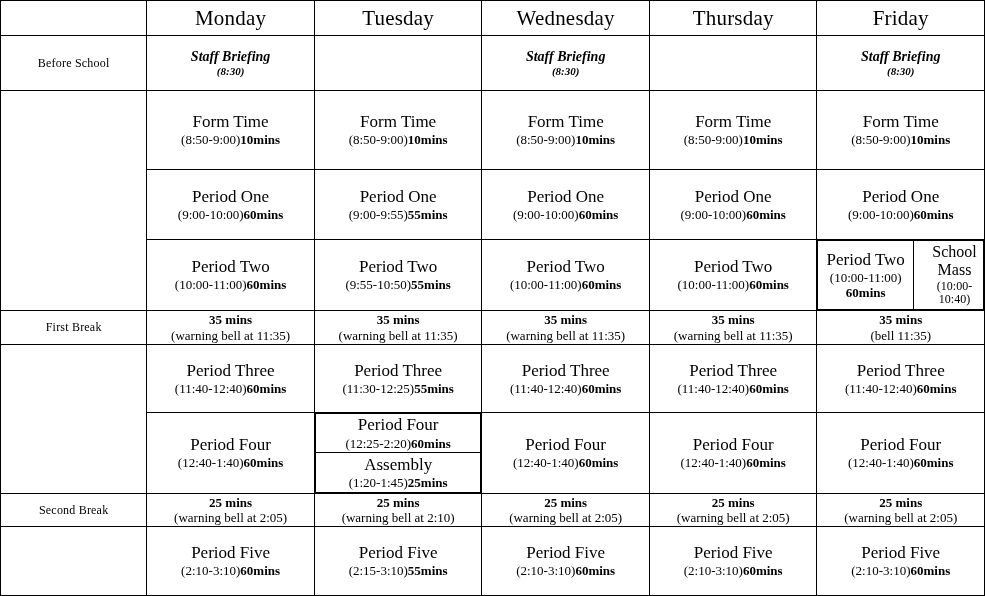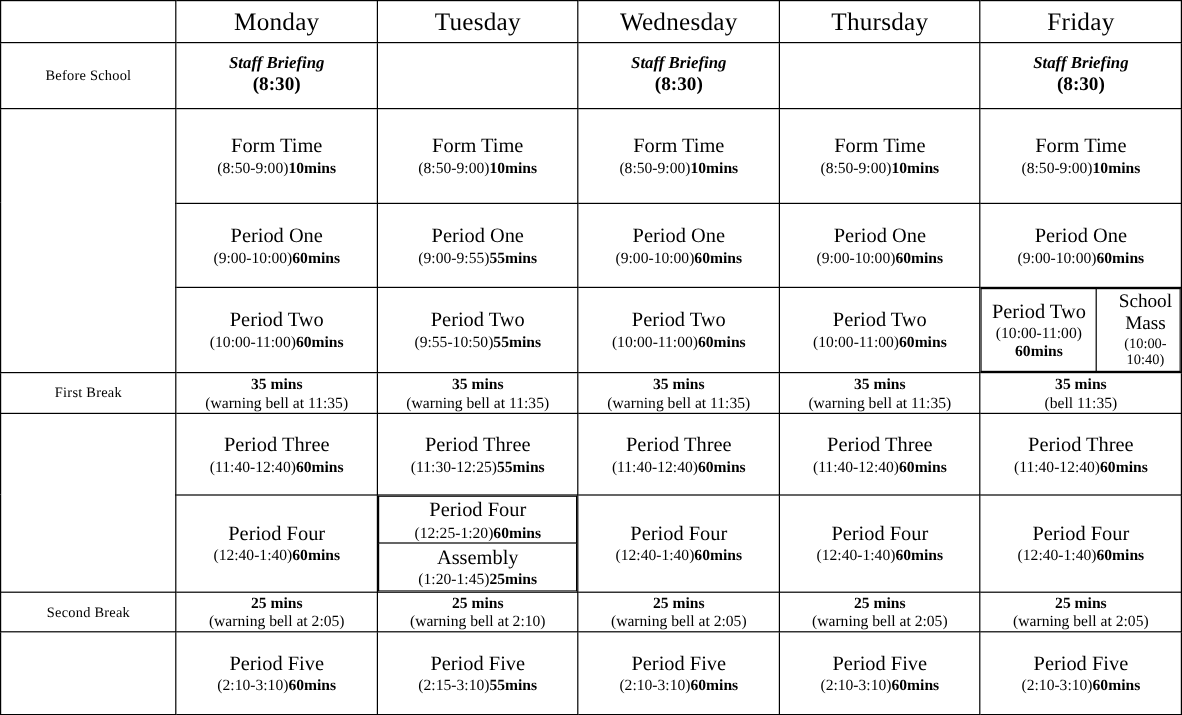--- a/index.html
+++ b/index.html
@@ -71,22 +71,23 @@
   }
   .p-sub b { font-weight: bold; }
 
   
   .brief .p-title {
     font-style: italic;
     font-weight: bold;
     font-size: 14px;
   }
   .brief .p-sub {
+    font-style: italic;
     font-weight: bold;
-    font-size: 16px;
+    font-size: 11px;
   }
 
   
   .break-cell .p-title { font-size: 13px; font-weight: bold; }
   .break-cell .p-sub   { font-size: 13px; }
 
   
   .split {
     width: 100%;
     height: 100%;
@@ -376,21 +377,21 @@
         <div class="p-sub"><span>(12:40-1:40)</span><b>60mins</b></div>
       </div>
     </td>
     <td class="hv-b">
       <table class="split">
         <tbody>
               <tr style="height:50%;">
           <td>
             <div class="cell-inner">
               <div class="p-title">Period Four</div>
-              <div class="p-sub"><span>(12:25-1:20)</span><b>60mins</b></div>
+              <div class="p-sub"><span>(12:25-2:20)</span><b>60mins</b></div>
             </div>
           </td>
         </tr>
         <tr style="height:50%;">
           <td class="hsep">
             <div class="cell-inner">
               <div class="p-title">Assembly</div>
               <div class="p-sub"><span>(1:20-1:45)</span><b>25mins</b></div>
             </div>
           </td>

